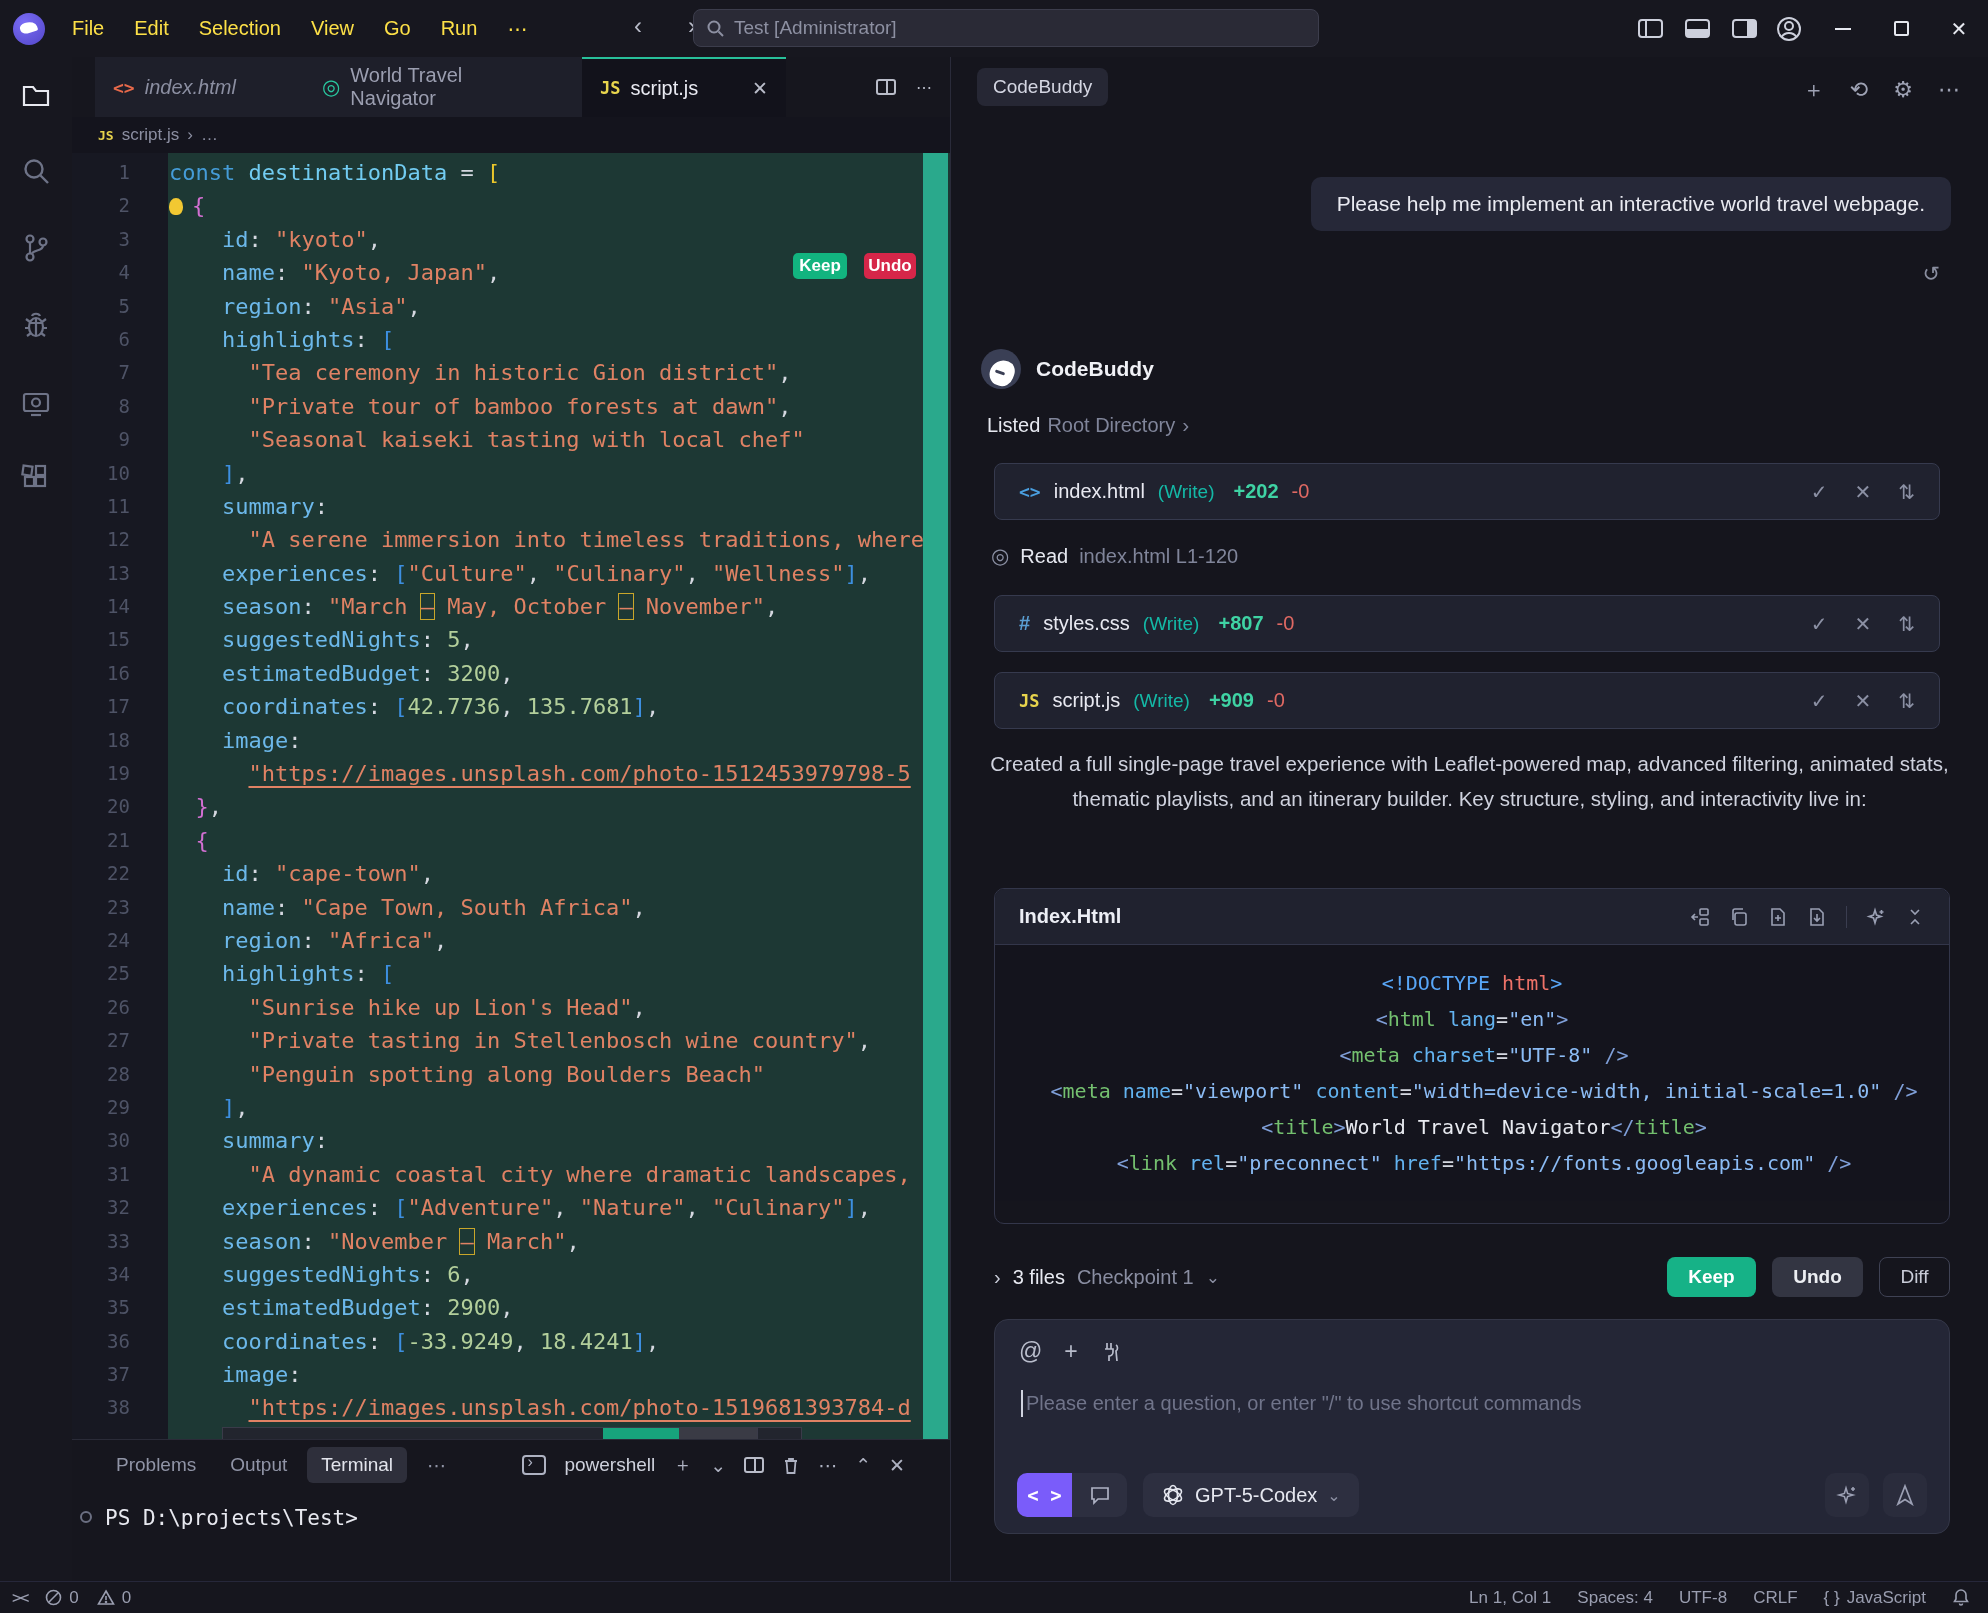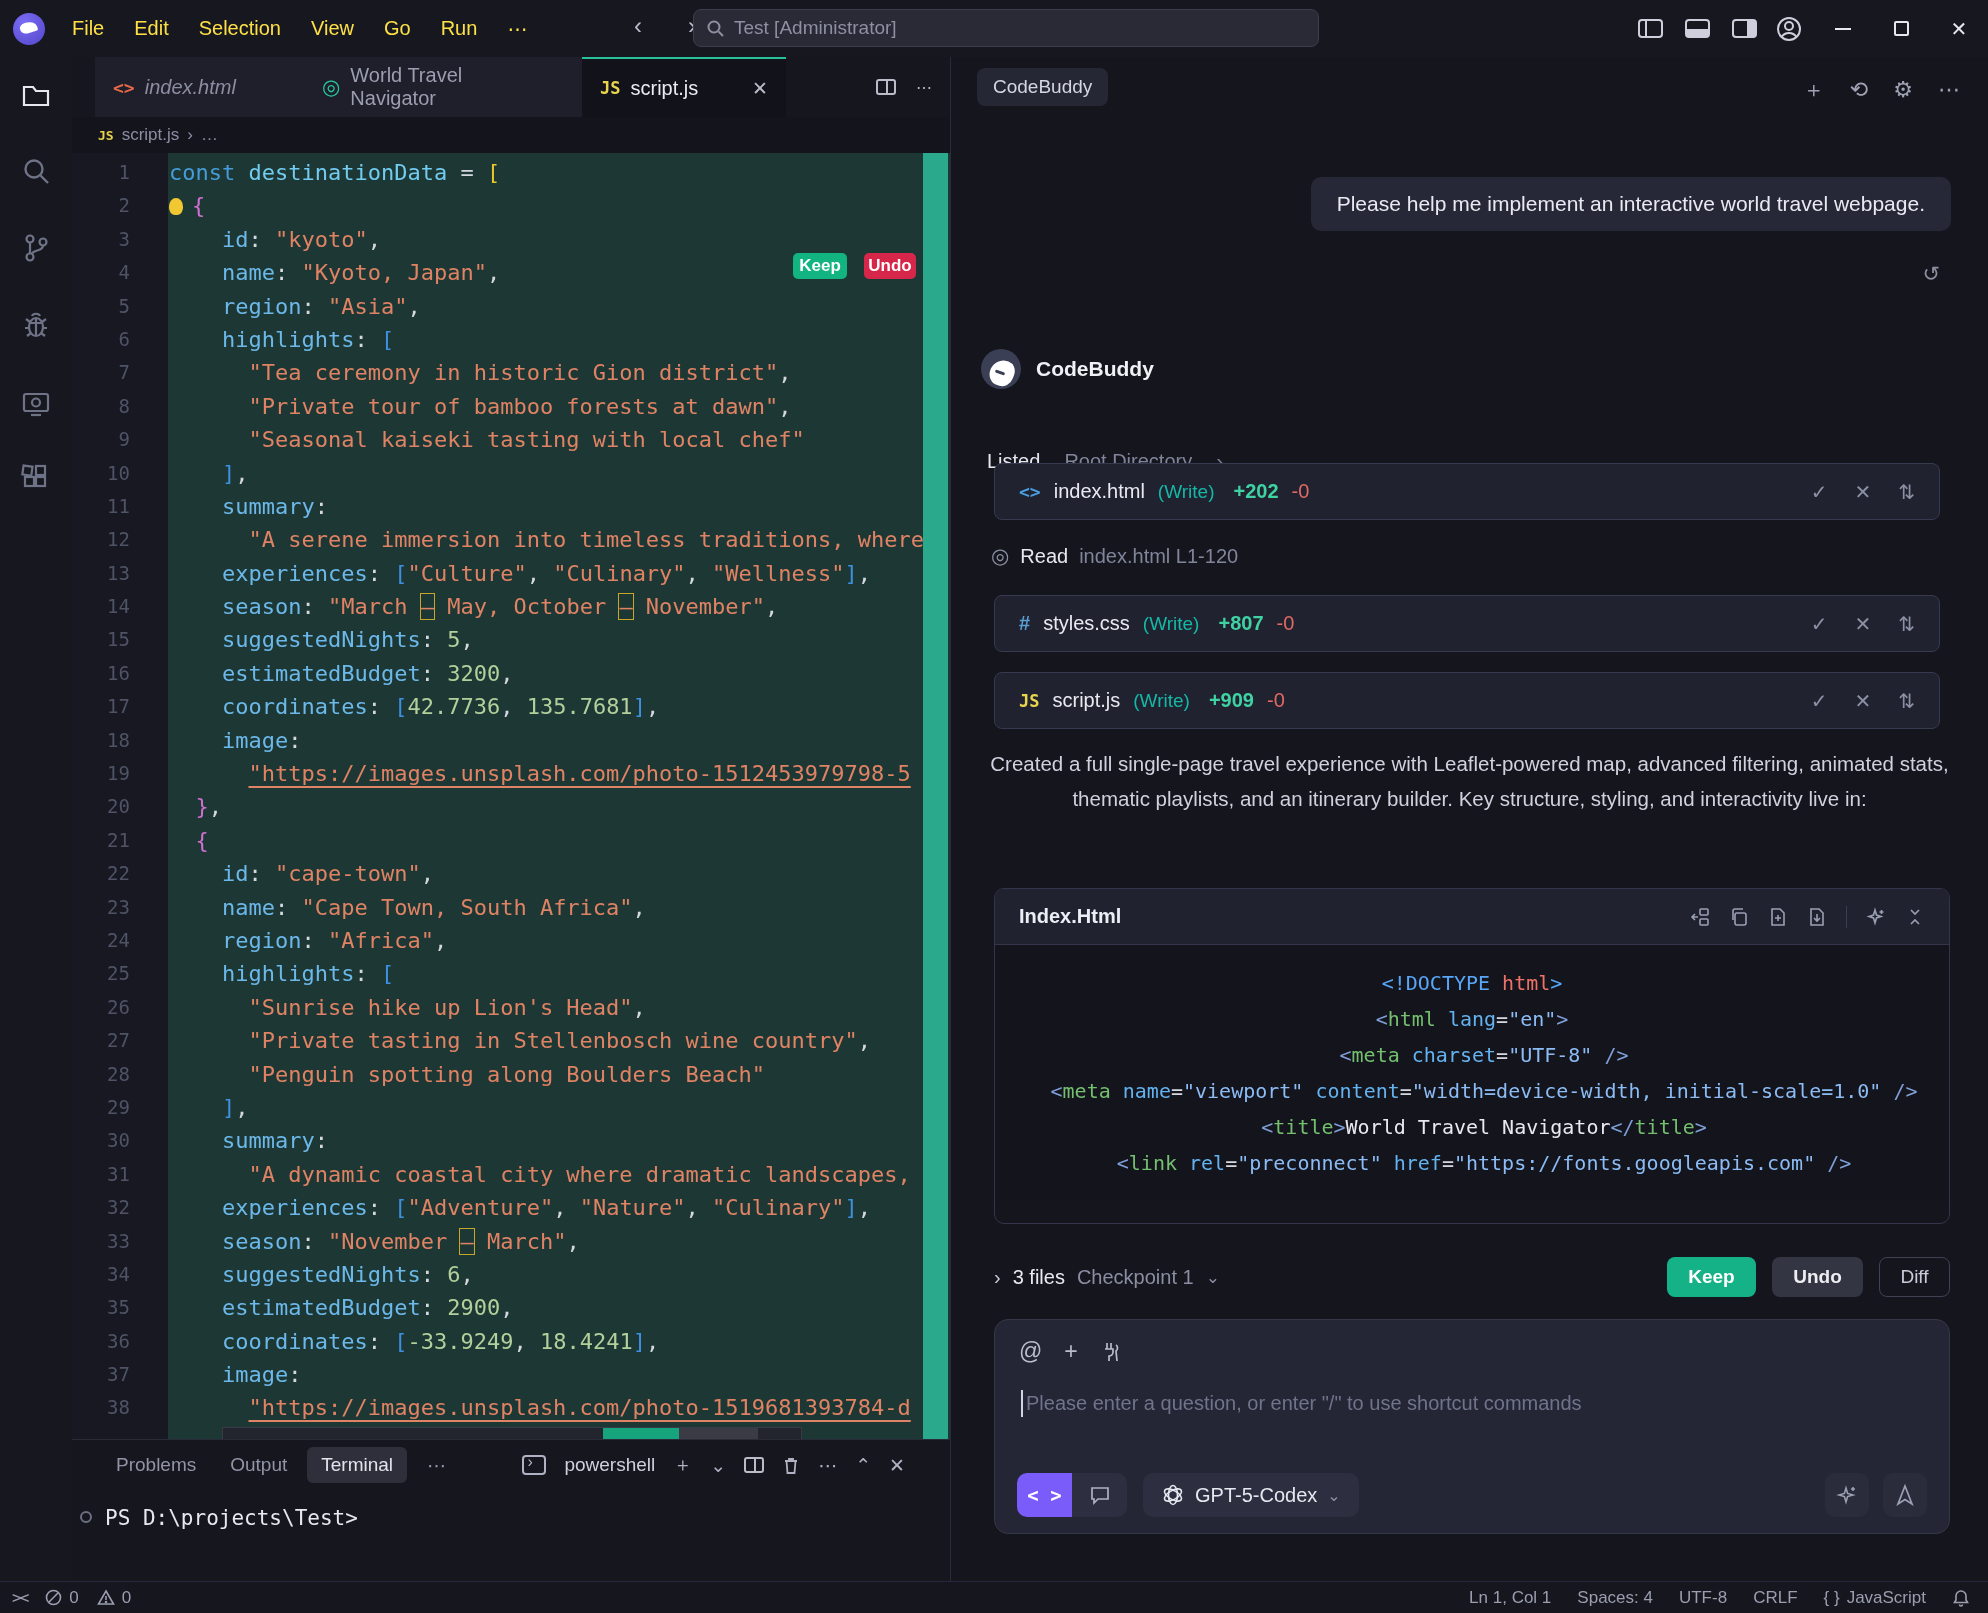--- a/index.html
+++ b/index.html
@@ -81,36 +81,36 @@
   .ps-ic::before { content:"›"; position:absolute; left:3px; top:-4px; font-size:16px; color:#aeb2c2; }
   .ps-lbl { font-size:19px; color:#ced1dc; }
   .t-glyph { font-size:19px; }
   .term-body { position:absolute; left:0; top:50px; width:878px; height:92px; font-family:"DejaVu Sans Mono",monospace; font-size:21px; color:#e8e9f0; }
   .term-line { position:absolute; left:33px; top:16px; }
   .term-dot { position:absolute; left:8px; top:21px; width:12px; height:12px; border:2px solid #6b6f82; border-radius:50%; }
 
   
   .statusbar { position:absolute; left:0; top:1581px; width:1988px; height:32px; background:#16161e; border-top:1px solid #26273a; display:flex; align-items:center; font-size:17px; color:#9a9eb0; }
   .sb-left { display:flex; align-items:center; gap:18px; margin-left:12px; }
-  .sb-right { margin-left:auto; display:flex; align-items:center; gap:26px; margin-right:18px; }
+  .sb-right { margin-left:auto; display:flex; align-items:flex-start; gap:26px; margin-right:18px; }
   .sb-item { display:flex; align-items:center; gap:7px; }
   .remote-ic { font-family:"DejaVu Sans Mono",monospace; font-size:16px; letter-spacing:-2px; color:#9a9eb0; }
 
   
   .panel { position:absolute; left:950px; top:57px; width:1038px; height:1524px; background:#15151d; border-left:1px solid #2a2b3a;text-align:center; }
   .panel-chip { position:absolute; left:26px; top:11px; background:#262734; border-radius:8px; padding:8px 16px; font-size:19px; color:#d4d6e2; }
   .panel-head-ics { position:absolute; right:28px; top:18px; display:flex; gap:25px; color:#9ea2b4; font-size:22px; align-items:center; }
   .user-bubble { position:absolute; right:37px; top:120px; max-width:720px; background:#262838; border-radius:10px; padding:15px 26px; font-size:21px; color:#e9eaf1; }
   .restore-ic { position:absolute; right:48px; top:205px; font-size:21px; color:#8a8ea0; }
   .assistant-row { position:absolute; left:30px; top:292px; display:flex; align-items:center; gap:15px; }
   .avatar { width:40px; height:40px; border-radius:50%; background:#3a3f55; position:relative; overflow:hidden; }
   .avatar::before { content:""; position:absolute; left:9px; top:11px; width:24px; height:26px; background:#fff; border-radius:60% 45% 50% 50%; transform:rotate(20deg); }
   .avatar::after { content:""; position:absolute; left:14px; top:22px; width:10px; height:3px; background:#3a3f55; border-radius:2px; transform:rotate(20deg); }
   .assistant-name { font-size:21px; font-weight:bold; color:#f0f1f6; }
-  .listed-row { position:absolute; left:36px; top:356px; display:flex; align-items:center; gap:24px; font-size:20px;margin-top:36px; }
+  .listed-row { position:absolute; left:36px; top:356px; display:flex; align-items:center; gap:7px; font-size:20px; }
   .listed-row .act { color:#e6e8f0; } .listed-row .tgt { color:#80859a; } .listed-row .chev { color:#80859a; font-size:21px; }
   .file-card { position:absolute; left:43px; width:946px; height:57px; background:#20222f; border:1px solid #363a4e; border-radius:8px; display:flex; align-items:center; padding:0 24px; gap:13px; }
   .fc-name { font-size:20px; color:#e8e9f1; }
   .fc-mode { font-size:19px; color:#14b8a6; }
   .fc-add { font-size:20px; font-weight:bold; color:#3fd3a4; margin-left:6px; }
   .fc-rem { font-size:20px; color:#e06963; }
   .fc-ics { margin-left:auto; display:flex; gap:27px; color:#8b90a4; font-size:20px; }
   .fc-ic-html { color:#4a9fe0; font-family:"DejaVu Sans Mono",monospace; font-weight:bold; font-size:18px; }
   .fc-ic-css { color:#5a9fd4; font-weight:bold; font-size:20px; }
   .read-row { position:absolute; left:40px; top:487px; display:flex; align-items:center; gap:11px; font-size:20px; }

